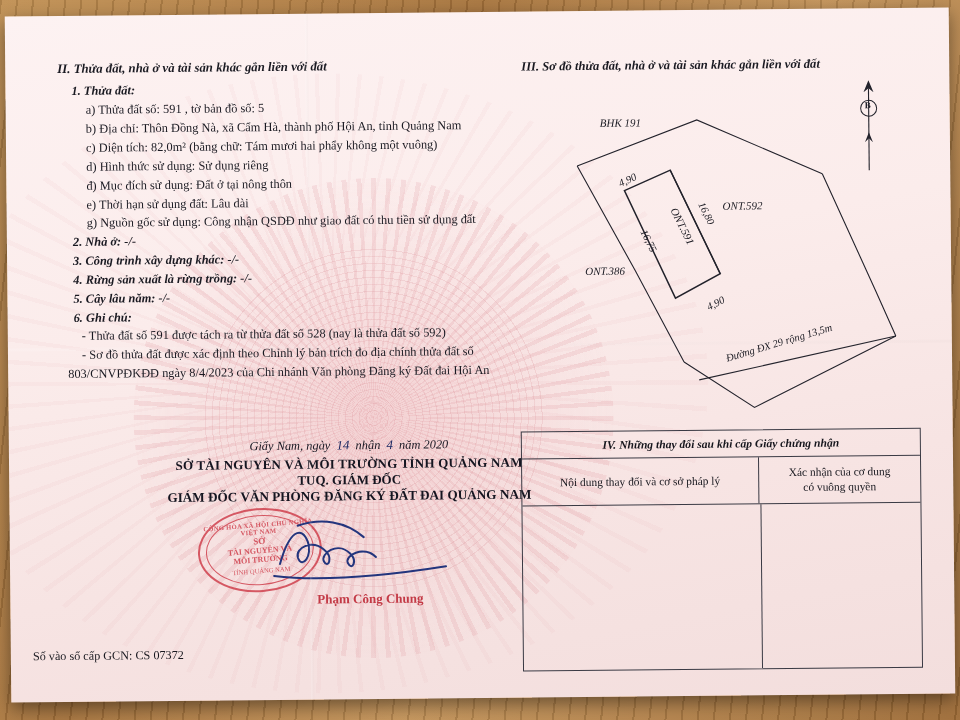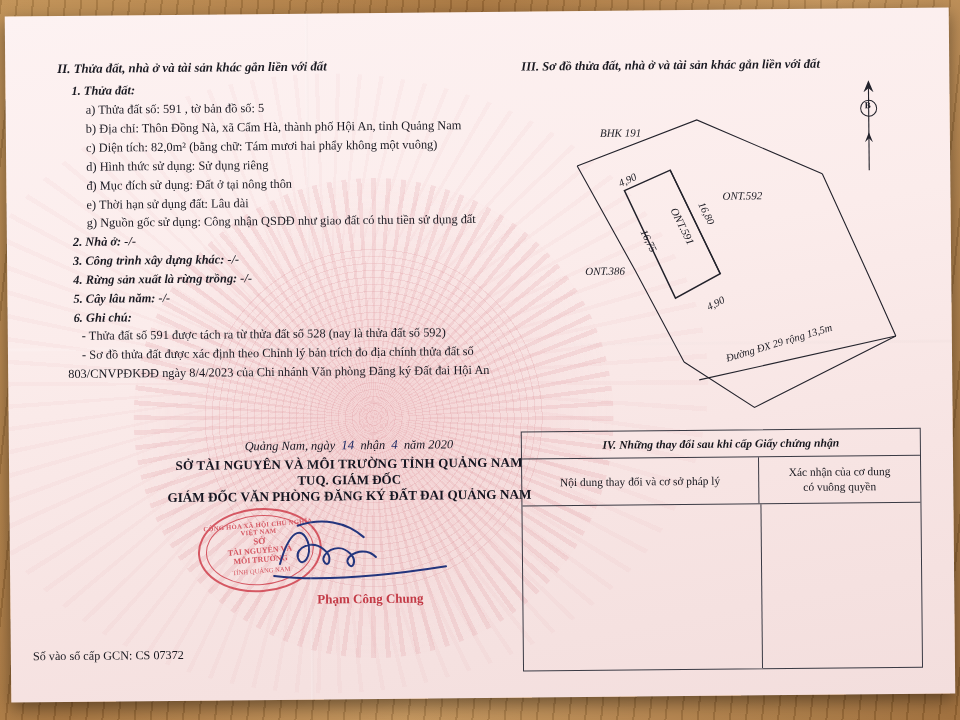--- a/index.html
+++ b/index.html
@@ -162,23 +162,23 @@
           <path d="M160 282 L230 328 L372 258"></path>
 
           <path d="M102 110 L148 90 L197 194 L152 218 Z" stroke-width="1.5"></path>
 
           <path d="M148 90 L197 194"></path>
 
           <path d="M175 300 L372 258" stroke-dasharray="0"></path>
         </g>
       </svg>
 
-      <div class="dlabel b" style="left:78px;top:46px;">BHK 191</div>
+      <div class="dlabel b" style="left:78px;top:36px;">BHK 191</div>
       <div class="dlabel b" style="left:62px;top:184px;">ONT.386</div>
-      <div class="dlabel b" style="left:200px;top:110px;">ONT.592</div>
+      <div class="dlabel b" style="left:200px;top:120px;">ONT.592</div>
 
       <div class="dlabel b" style="left:140px;top:140px;transform:rotate(64deg);">ONT.591</div>
 
       <div class="dlabel" style="left:96px;top:94px;transform:rotate(-24deg);">4,90</div>
       <div class="dlabel" style="left:172px;top:128px;transform:rotate(64deg);">16,80</div>
       <div class="dlabel" style="left:114px;top:155px;transform:rotate(64deg);">16,75</div>
       <div class="dlabel" style="left:183px;top:218px;transform:rotate(-26deg);">4,90</div>
 
       <div class="dlabel" style="left:200px;top:258px;transform:rotate(-16deg);font-size:10.5px;">Đường ĐX 29 rộng 13,5m</div>
 
@@ -189,21 +189,21 @@
           <circle cx="17" cy="30" r="8" fill="none" stroke="#23232c" stroke-width="1"></circle>
           <path d="M13 64 L17 54 L21 64 L17 60 Z" fill="#23232c"></path>
         </svg>
         <div style="position:absolute;left:13px;top:22px;font-size:9px;font-weight:bold;color:#23232c;">B</div>
       </div>
     </div>
   </div>
 
   <div id="sign-block">
     <div id="date-line">
-      <span>Quảng Nam, ngày</span>
+      <span>Giấy Nam, ngày</span>
       <span class="hw">14</span>
       <span>nhận</span>
       <span class="hw">4</span>
       <span>năm</span>
       <span>2020</span>
     </div>
     <div id="org1">SỞ TÀI NGUYÊN VÀ MÔI TRƯỜNG TỈNH QUẢNG NAM</div>
     <div id="org2">TUQ. GIÁM ĐỐC</div>
     <div id="org3">GIÁM ĐỐC VĂN PHÒNG ĐĂNG KÝ ĐẤT ĐAI QUẢNG NAM</div>
   </div>

